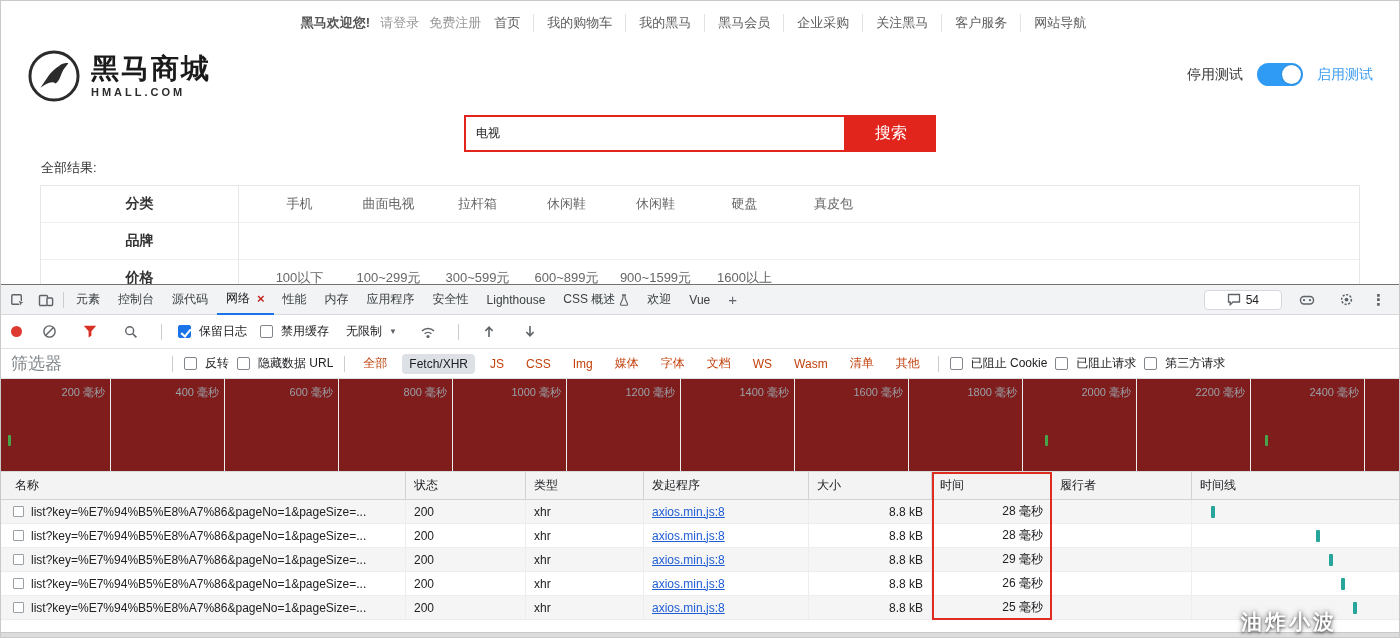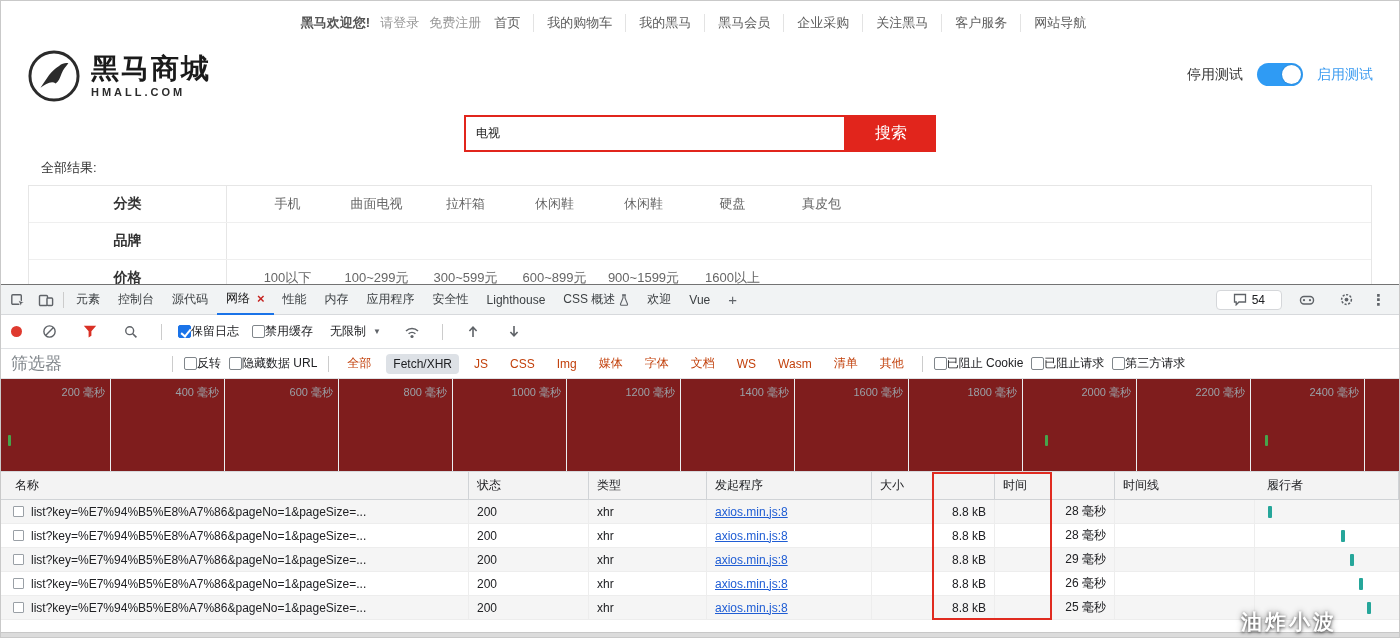--- a/index.html
+++ b/index.html
@@ -24,41 +24,41 @@
 .toggle-wrap{display:flex;align-items:center;gap:14px;font-size:14px;margin-top:14px}
 .toggle-left{color:#333}
 .toggle{width:46px;height:23px;border-radius:12px;background:#2f9bf4;position:relative;cursor:pointer;flex:0 0 46px}
 .knob{position:absolute;top:2px;right:2px;width:19px;height:19px;border-radius:50%;background:#fff;box-shadow:0 0 2px rgba(0,0,0,.25)}
 .toggle-right{color:#3b9bf0}
 .search-row{height:40px;display:flex;justify-content:center;align-items:flex-start}
 .search-box{display:flex}
 .search-input{width:382px;height:37px;border:2px solid #e1251c;padding:0 10px;font-size:12px;outline:none;color:#222;font-family:inherit}
 .search-btn{width:90px;height:37px;background:#e1251c;color:#fff;font-size:16px;border:none;cursor:pointer;font-family:inherit}
 .results-label{height:22px;line-height:22px;padding-left:40px;font-size:13px;color:#333;margin-top:2px}
-.filter-table{margin:6px 27px 0;border:1px solid #e6e6e6;border-bottom:none}
+.filter-table{margin:6px 39px 0;border:1px solid #e6e6e6;border-bottom:none}
 .ft-row{display:flex;height:37px;border-bottom:1px solid #efefef}
 .ft-label{width:198px;border-right:1px solid #e6e6e6;display:flex;align-items:center;justify-content:center;font-size:14px;font-weight:700;color:#333}
 .ft-options{flex:1;display:flex;align-items:center;padding-left:16px}
 .ft-option{width:89px;text-align:center;font-size:13px;color:#666;cursor:pointer;white-space:nowrap}
 
 
 .devtools{height:355px;border-top:1px solid #737373;display:flex;flex-direction:column;font-size:12px;color:#202124;background:#fff;position:relative}
 .dt-tabbar{height:30px;flex:0 0 30px;background:#f1f3f4;border-bottom:1px solid #d7d9dc;display:flex;align-items:center;padding:0 3px}
 .dt-iconbtn{display:flex;align-items:center;justify-content:center;width:28px;height:26px;cursor:pointer}
 .dt-vsep{width:1px;height:16px;background:#ccc;margin:0 3px}
 .dt-tab{padding:0 9px;height:30px;color:#3c4043;font-size:12px;cursor:pointer;white-space:nowrap;display:flex;align-items:center;gap:4px}
 .dt-tab.active{border-bottom:2px solid #1a73e8;color:#111}
 .tab-close{color:#c5221f;font-size:13px;font-weight:700;margin-left:3px;line-height:1}
 .dt-plus{padding:0 9px;font-size:15px;color:#5f6368;cursor:pointer}
 .dt-tabbar-right{margin-left:auto;display:flex;align-items:center;gap:11px;padding-right:10px}
-.issues-badge{display:flex;align-items:center;gap:5px;border:1px solid #d5d7da;background:#fff;border-radius:4px;padding:2px 16px;cursor:pointer;color:#202124}
+.issues-badge{display:flex;align-items:center;gap:5px;border:1px solid #d5d7da;background:#fff;border-radius:4px;padding:2px 22px;cursor:pointer;color:#202124}
 .kebab{font-size:15px;color:#5f6368;font-weight:700;cursor:pointer}
 .dt-toolbar{height:34px;flex:0 0 34px;display:flex;align-items:center;gap:13px;padding:0 10px;border-bottom:1px solid #e0e2e5;background:#fff}
 .record-dot{width:11px;height:11px;border-radius:50%;background:#df3a2f;cursor:pointer}
-.dt-check{display:flex;align-items:center;gap:0;cursor:pointer;color:#202124;white-space:nowrap}
+.dt-check{display:flex;align-items:center;gap:8px;cursor:pointer;color:#202124;white-space:nowrap}
 .cb{width:13px;height:13px;border:1px solid #80868b;border-radius:2px;background:#fff;position:relative;flex:0 0 13px}
 .cb.checked{background:#1a73e8;border-color:#1a73e8}
 .cb.checked::after{content:"";position:absolute;left:3.5px;top:0.5px;width:4px;height:8px;border:solid #fff;border-width:0 2px 2px 0;transform:rotate(40deg)}
 .throttle{display:flex;align-items:center;gap:7px;cursor:pointer;padding:2px 4px}
 .caret{font-size:8px;color:#5f6368}
 .dt-filterbar{height:30px;flex:0 0 30px;display:flex;align-items:center;gap:8px;padding:0 10px;border-bottom:1px solid #e0e2e5;background:#fff}
 .filter-input{border:none;outline:none;width:150px;font-size:17px;color:#202124;font-family:inherit}
 .filter-input::placeholder{color:#80868b}
 .pill{padding:3px 7px;border-radius:4px;color:#c2410c;cursor:pointer;white-space:nowrap}
 .pill.selected{background:#dde1e6;color:#202124}
@@ -67,21 +67,21 @@
 .ov-col{flex:0 0 114px;border-right:1px solid #eceff1;font-size:11px;color:#9aa0a6;text-align:right;padding:6px 5px 0 0;white-space:nowrap}
 .ov-col:first-child{flex:0 0 110px}
 .ov-tick{position:absolute;top:56px;width:3px;height:11px;background:#47a44b;border-radius:1px}
 .dt-table{position:relative;flex:0 0 148px;overflow:hidden}
 .dt-thead{display:flex;height:28px;background:#f3f3f3;border-bottom:1px solid #d0d3d6}
 .th{display:flex;align-items:center;padding:0 8px;border-right:1px solid #d0d3d6;font-size:12px;color:#202124;cursor:pointer;white-space:nowrap;overflow:hidden}
 .th.c-name{padding-left:14px}
 .dt-row{display:flex;height:24px;border-bottom:1px solid #ededed;cursor:pointer}
 .dt-row:nth-child(even){background:#f5f5f5}
 .td{display:flex;align-items:center;padding:0 8px;border-right:1px solid #ededed;white-space:nowrap;overflow:hidden;font-size:12px;color:#202124}
-.c-name{width:468px}
+.c-name{width:405px}
 .c-status{width:120px}
 .c-type{width:118px}
 .c-init{width:165px}
 .c-size{width:123px}
 .c-time{width:120px}
 .c-ful{width:140px}
 .c-tl{flex:1;border-right:none;position:relative}
 .td.c-size,.td.c-time{justify-content:flex-end}
 .td.c-name{padding-left:12px}
 .req-icon{width:11px;height:11px;border:1px solid #9aa0a6;border-radius:1px;margin-right:7px;flex:0 0 11px;background:#fff}
@@ -358,22 +358,22 @@
     </div>
 
     <div class="dt-table">
       <div class="dt-thead">
         <span class="th c-name">名称</span>
         <span class="th c-status">状态</span>
         <span class="th c-type">类型</span>
         <span class="th c-init">发起程序</span>
         <span class="th c-size">大小</span>
         <span class="th c-time">时间</span>
+        <span class="th c-ful">履行者</span>
         <span class="th c-tl">时间线</span>
-        <span class="th c-ful">履行者</span>
       </div>
 
       <div class="dt-row">
         <span class="td c-name">
             <span class="req-icon"></span>
             <span class="name-text">list?key=%E7%94%B5%E8%A7%86&amp;pageNo=1&amp;pageSize=...</span>
           </span>
         <span class="td c-status">200</span>
         <span class="td c-type">xhr</span>
         <span class="td c-init">

